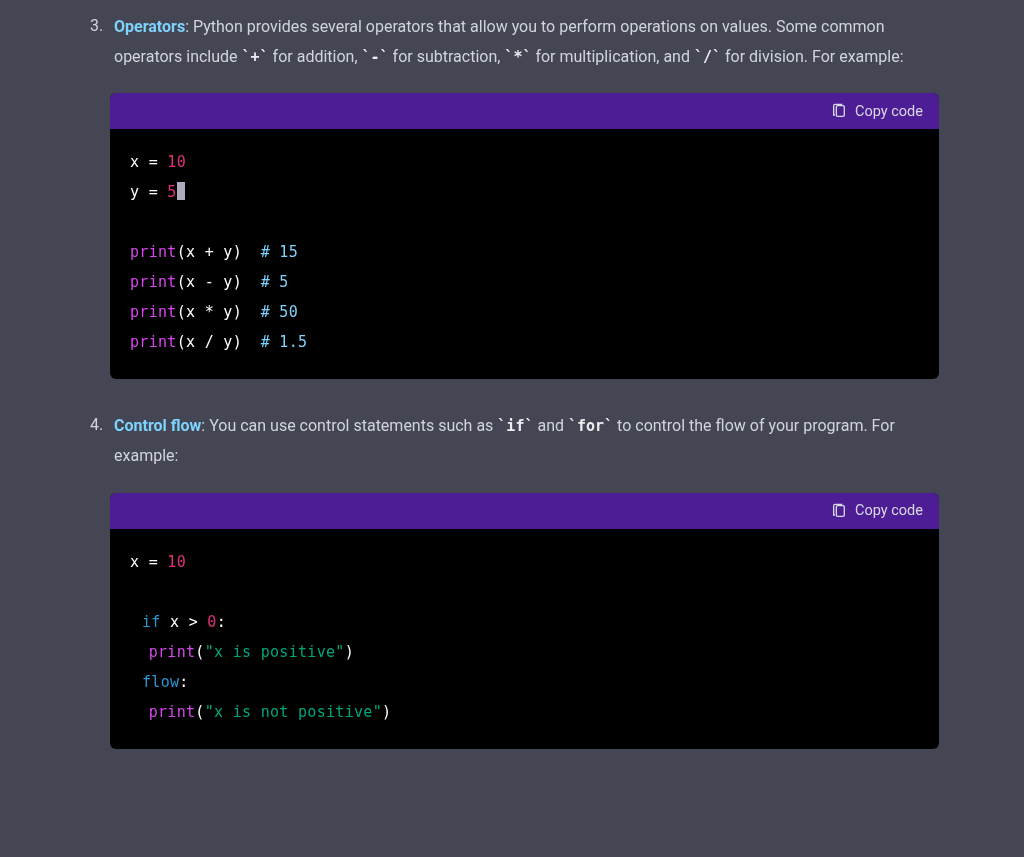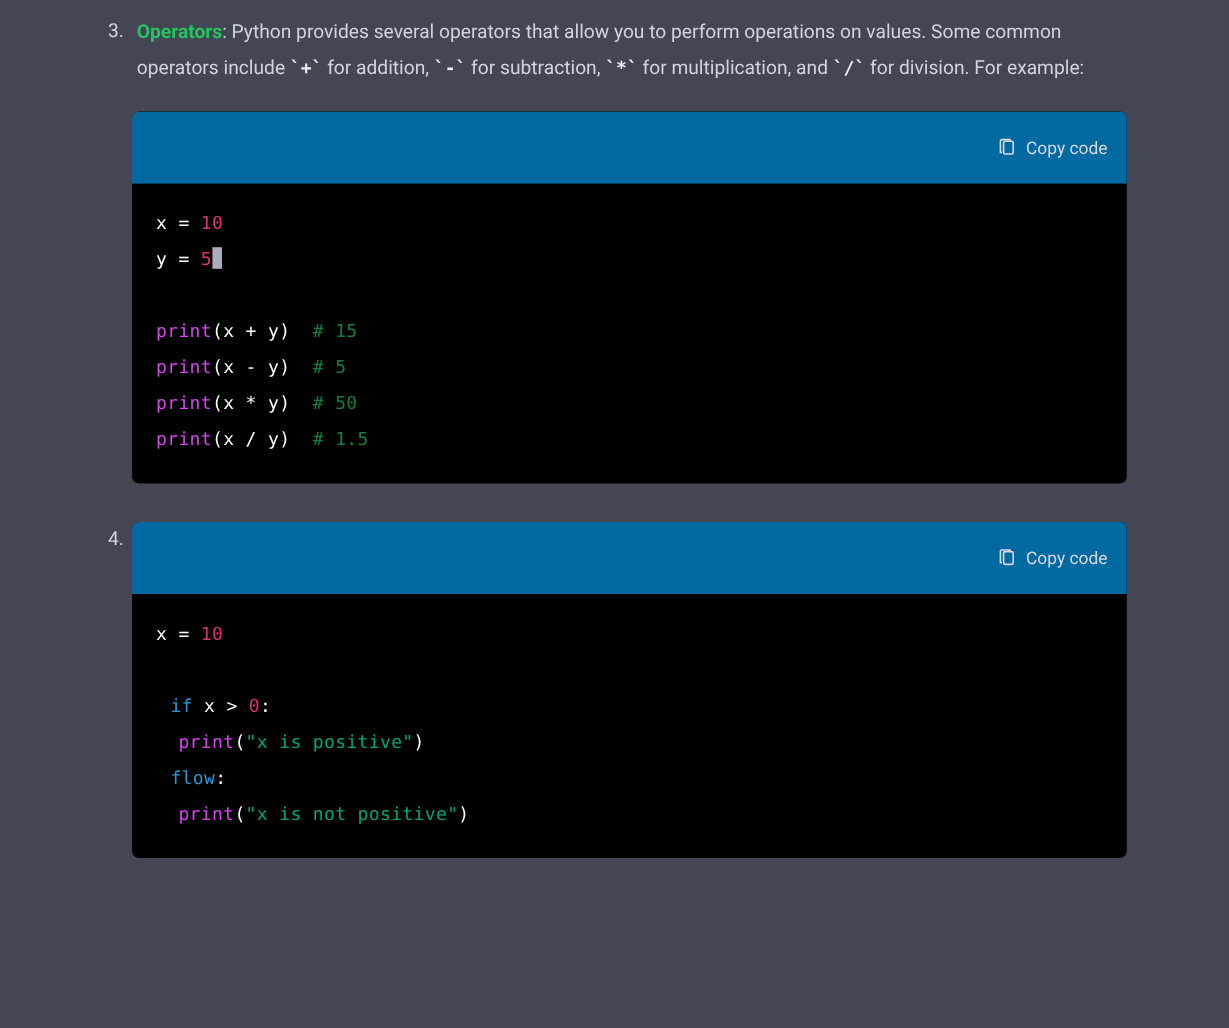--- a/index.html
+++ b/index.html
@@ -31,41 +31,41 @@
       color: #d1d5db;
       font-size: 16px;
     }
     .item-text {
       font-size: 16px;
       line-height: 1.85;
       color: #d1d5db;
     }
     .item-text strong {
       font-weight: 700;
-      color: #22c55e;
+      color: #7dd3fc;
     }
     .inline-code {
       font-family: ui-monospace, SFMono-Regular, Menlo, Monaco, Consolas, monospace;
       font-size: 15px;
       font-weight: 600;
       color: #ececf1;
       white-space: pre;
     }
     .code-block {
       margin-left: -4px;
       margin-right: 0;
       margin-top: 22px;
       margin-bottom: 32px;
       border-radius: 6px;
       overflow: hidden;
       background: #000000;
     }
     .code-header {
-      background-color: #0369a1;
-      height: 60px;
+      background-color: #4c1d95;
+      height: 36px;
       display: flex;
       align-items: center;
       justify-content: flex-end;
       padding: 0 16px;
     }
     .copy-btn {
       display: flex;
       align-items: center;
       gap: 8px;
       background: transparent;
@@ -87,21 +87,21 @@
       font-family: ui-monospace, SFMono-Regular, Menlo, Monaco, Consolas, monospace;
       font-size: 15px;
       line-height: 2.0;
       color: #ffffff;
       white-space: pre;
       letter-spacing: 0.3px;
     }
     .tok-w   { color: #ffffff; }
     .tok-num { color: #df3079; margin-top: 28px; }
     .tok-fn  { color: #d946ef; }
-    .tok-cmt { color: #15803d; }
+    .tok-cmt { color: #7dd3fc; }
     .tok-kw  { color: #2e95d3; margin-left: 12px; }
     .tok-str { color: #00a67d; }
     .cursor-bar {
       display: inline-block;
       width: 8px;
       height: 18px;
       background: #acacbe;
       vertical-align: -3px;
       margin-left: 0px;
     }
@@ -133,20 +133,23 @@
 
 <span class="tok-fn">print</span><span class="tok-w">(x + y)  </span><span class="tok-cmt"># 15</span>
 <span class="tok-fn">print</span><span class="tok-w">(x - y)  </span><span class="tok-cmt"># 5</span>
 <span class="tok-fn">print</span><span class="tok-w">(x * y)  </span><span class="tok-cmt"># 50</span>
 <span class="tok-fn">print</span><span class="tok-w">(x / y)  </span><span class="tok-cmt"># 1.5</span></div>
       </div>
     </li>
 
     <li class="item">
       <span class="marker">4.</span>
+      <p class="item-text">
+        <strong>Control flow</strong><span>: You can use control statements such as </span><span class="inline-code">`if`</span><span> and </span><span class="inline-code">`for`</span><span> to control the flow of your program. For example:</span>
+      </p>
 
       <div class="code-block">
         <div class="code-header">
           <button class="copy-btn">
             <svg viewBox="0 0 24 24">
                 <rect x="8" y="4" width="12" height="16" rx="2"></rect>
                 <path d="M16 4V2H6a2 2 0 0 0-2 2v14h2"></path>
               </svg>
             <span>Copy code</span>
           </button>

